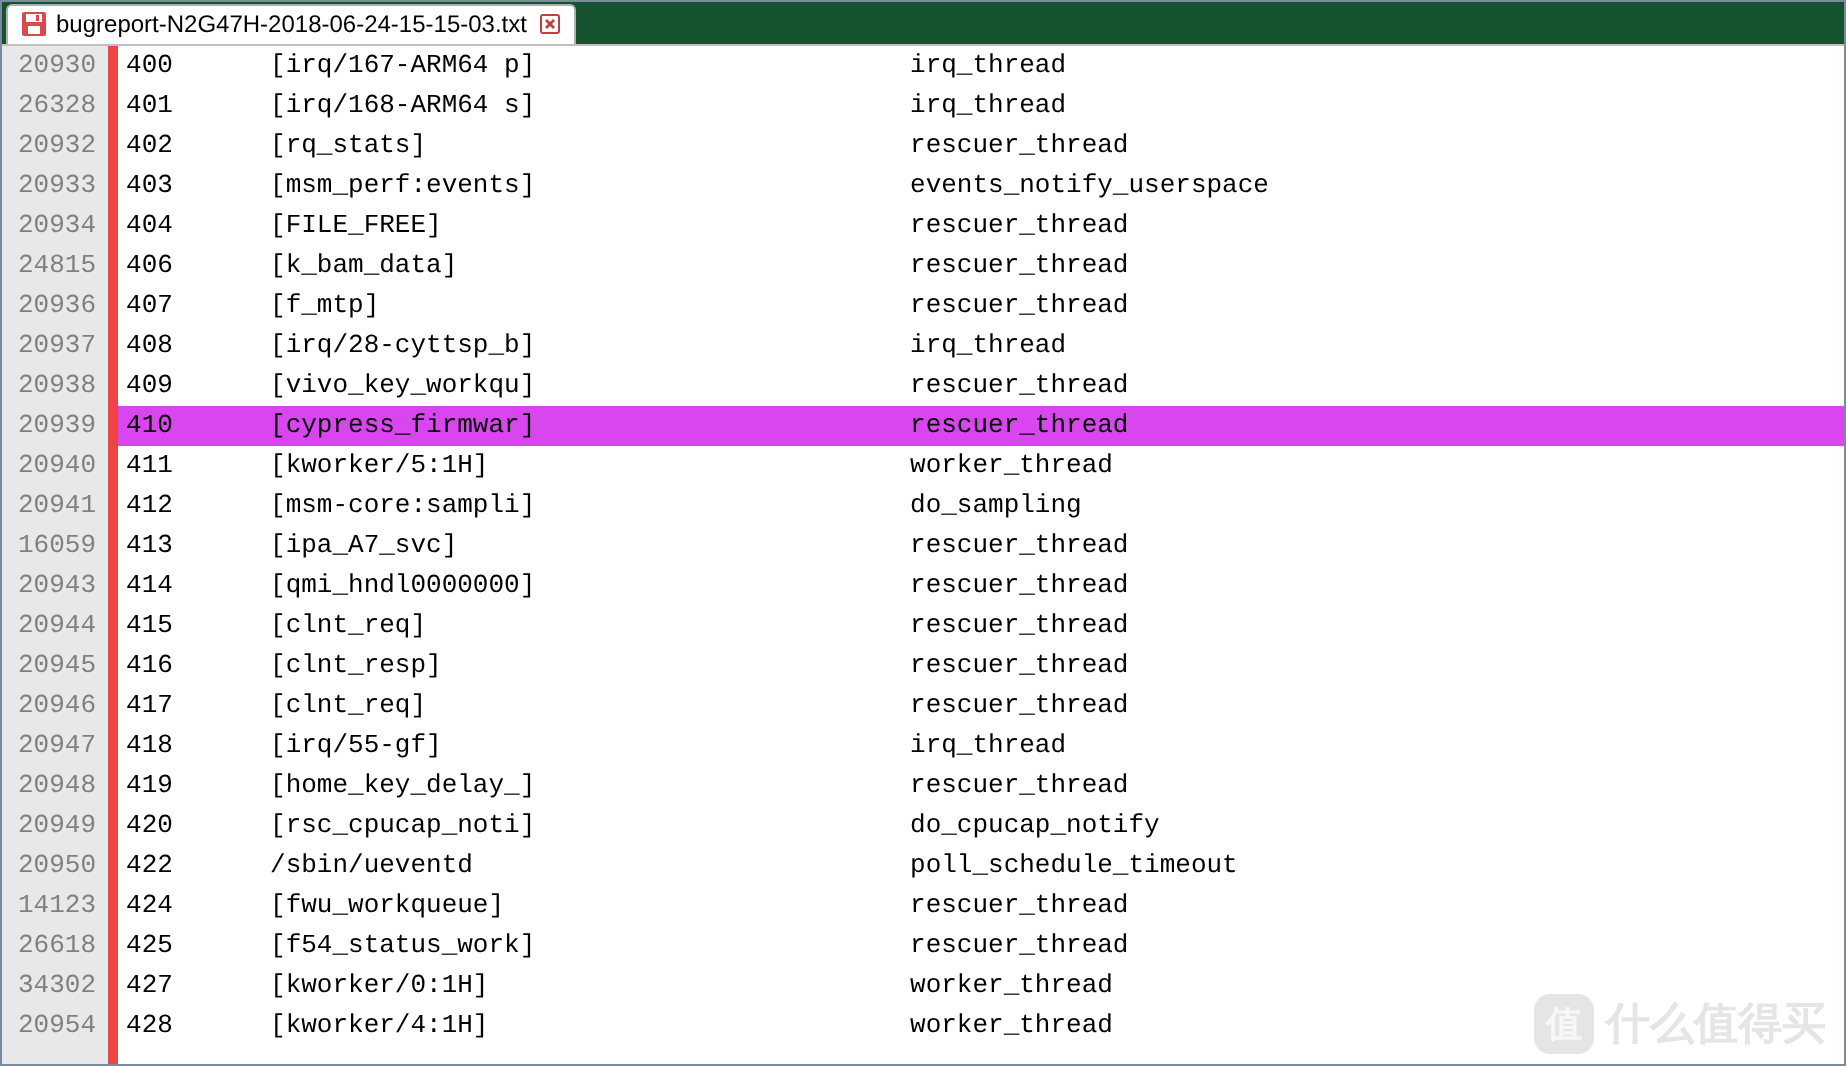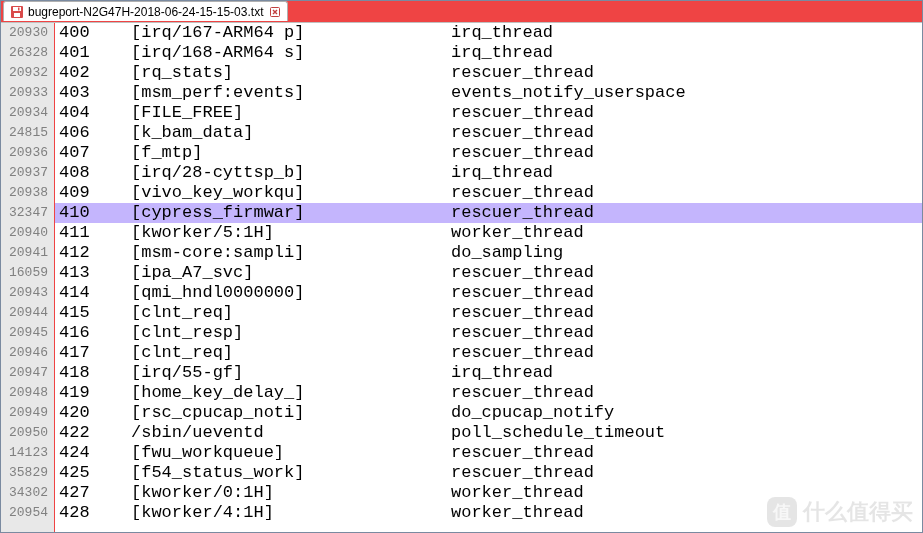--- a/index.html
+++ b/index.html
@@ -14,24 +14,24 @@
     }
     .frame {
       border: 1px solid #7a8aa0;
       width: 923px;
       height: 533px;
       display: flex;
       flex-direction: column;
     }
     .tab-bar {
       height: 22px;
-      background: #ef4444;
+      background: #14532d;
       border-bottom: 1px solid #c0c0c0;
       display: flex;
-      align-items: flex-start;
+      align-items: center;
     }
     .tab {
       background: #fff;
       border: 1px solid #b0b0b0;
       border-bottom: none;
       border-top-left-radius: 3px;
       border-top-right-radius: 3px;
       padding: 2px 6px;
       display: flex;
       align-items: center;
@@ -58,44 +58,44 @@
       font-weight: bold;
       margin-left: 2px;
     }
     .editor {
       flex: 1;
       overflow: hidden;
       display: flex;
     }
     .gutter {
       background: #e8e8e8;
-      border-right: 1px solid #ef4444;
+      border-right: 5px solid #ef4444;
       color: #808080;
       text-align: right;
       padding: 0 6px 0 4px;
       font-family: "Courier New", monospace;
       font-size: 13px;
       line-height: 20px;
       user-select: none;
       min-width: 48px;
     }
     .content {
       flex: 1;
       font-family: "Courier New", monospace;
-      font-size: 17px;
+      font-size: 13px;
       line-height: 20px;
       white-space: pre;
       overflow: hidden;
     }
     .line {
       height: 20px;
       padding-left: 4px;
     }
     .line.hl {
-      background: #c4b5fd;
+      background: #d946ef;
     }
     .text-line span { display: inline-block; }
     .c-pid { width: 72px; }
     .c-name { width: 320px; }
     .c-func { }
     .watermark {
       position: absolute;
       right: 10px;
       bottom: 6px;
       font-family: "Microsoft YaHei","PingFang SC",sans-serif;
@@ -147,34 +147,34 @@
     <div class="gutter" id="gutter">
         <div class="line">20930</div>
         <div class="line">26328</div>
         <div class="line">20932</div>
         <div class="line">20933</div>
         <div class="line">20934</div>
         <div class="line">24815</div>
         <div class="line">20936</div>
         <div class="line">20937</div>
         <div class="line">20938</div>
-        <div class="line">32347</div>
+        <div class="line">20939</div>
         <div class="line">20940</div>
         <div class="line">20941</div>
         <div class="line">16059</div>
         <div class="line">20943</div>
         <div class="line">20944</div>
         <div class="line">20945</div>
         <div class="line">20946</div>
         <div class="line">20947</div>
         <div class="line">20948</div>
         <div class="line">20949</div>
         <div class="line">20950</div>
         <div class="line">14123</div>
-        <div class="line">35829</div>
+        <div class="line">26618</div>
         <div class="line">34302</div>
         <div class="line">20954</div>
       </div>
     <div class="content" id="content"><div class="line text-line"><span class="c-pid">400</span><span class="c-name">[irq/167-ARM64 p]</span><span class="c-func">irq_thread</span></div><div class="line text-line"><span class="c-pid">401</span><span class="c-name">[irq/168-ARM64 s]</span><span class="c-func">irq_thread</span></div><div class="line text-line"><span class="c-pid">402</span><span class="c-name">[rq_stats]</span><span class="c-func">rescuer_thread</span></div><div class="line text-line"><span class="c-pid">403</span><span class="c-name">[msm_perf:events]</span><span class="c-func">events_notify_userspace</span></div><div class="line text-line"><span class="c-pid">404</span><span class="c-name">[FILE_FREE]</span><span class="c-func">rescuer_thread</span></div><div class="line text-line"><span class="c-pid">406</span><span class="c-name">[k_bam_data]</span><span class="c-func">rescuer_thread</span></div><div class="line text-line"><span class="c-pid">407</span><span class="c-name">[f_mtp]</span><span class="c-func">rescuer_thread</span></div><div class="line text-line"><span class="c-pid">408</span><span class="c-name">[irq/28-cyttsp_b]</span><span class="c-func">irq_thread</span></div><div class="line text-line"><span class="c-pid">409</span><span class="c-name">[vivo_key_workqu]</span><span class="c-func">rescuer_thread</span></div><div class="line text-line hl"><span class="c-pid">410</span><span class="c-name">[cypress_firmwar]</span><span class="c-func">rescuer_thread</span></div><div class="line text-line"><span class="c-pid">411</span><span class="c-name">[kworker/5:1H]</span><span class="c-func">worker_thread</span></div><div class="line text-line"><span class="c-pid">412</span><span class="c-name">[msm-core:sampli]</span><span class="c-func">do_sampling</span></div><div class="line text-line"><span class="c-pid">413</span><span class="c-name">[ipa_A7_svc]</span><span class="c-func">rescuer_thread</span></div><div class="line text-line"><span class="c-pid">414</span><span class="c-name">[qmi_hndl0000000]</span><span class="c-func">rescuer_thread</span></div><div class="line text-line"><span class="c-pid">415</span><span class="c-name">[clnt_req]</span><span class="c-func">rescuer_thread</span></div><div class="line text-line"><span class="c-pid">416</span><span class="c-name">[clnt_resp]</span><span class="c-func">rescuer_thread</span></div><div class="line text-line"><span class="c-pid">417</span><span class="c-name">[clnt_req]</span><span class="c-func">rescuer_thread</span></div><div class="line text-line"><span class="c-pid">418</span><span class="c-name">[irq/55-gf]</span><span class="c-func">irq_thread</span></div><div class="line text-line"><span class="c-pid">419</span><span class="c-name">[home_key_delay_]</span><span class="c-func">rescuer_thread</span></div><div class="line text-line"><span class="c-pid">420</span><span class="c-name">[rsc_cpucap_noti]</span><span class="c-func">do_cpucap_notify</span></div><div class="line text-line"><span class="c-pid">422</span><span class="c-name">/sbin/ueventd</span><span class="c-func">poll_schedule_timeout</span></div><div class="line text-line"><span class="c-pid">424</span><span class="c-name">[fwu_workqueue]</span><span class="c-func">rescuer_thread</span></div><div class="line text-line"><span class="c-pid">425</span><span class="c-name">[f54_status_work]</span><span class="c-func">rescuer_thread</span></div><div class="line text-line"><span class="c-pid">427</span><span class="c-name">[kworker/0:1H]</span><span class="c-func">worker_thread</span></div><div class="line text-line"><span class="c-pid">428</span><span class="c-name">[kworker/4:1H]</span><span class="c-func">worker_thread</span></div></div>
   </div>
 </div>
 
 <div class="watermark">
   <span class="wm-badge">值</span>
   <span>什么值得买</span>

